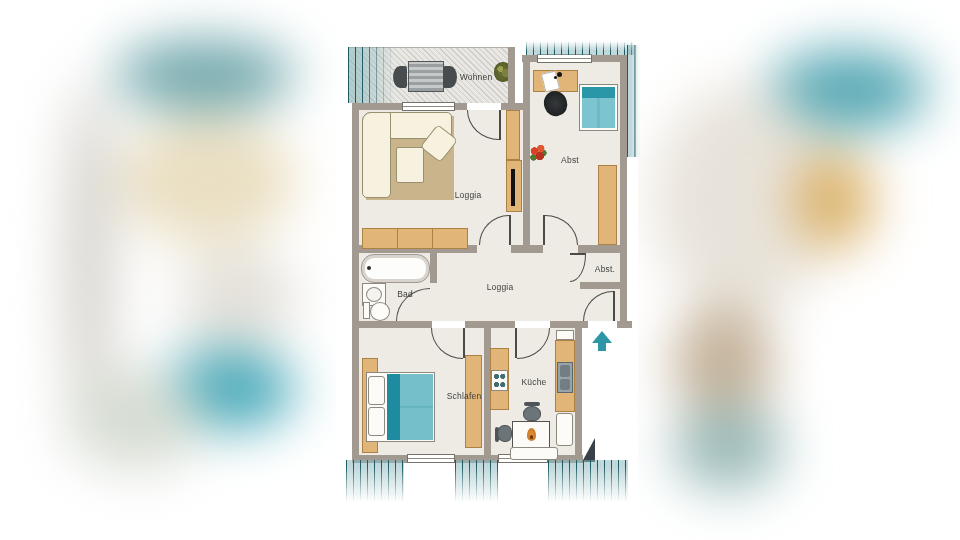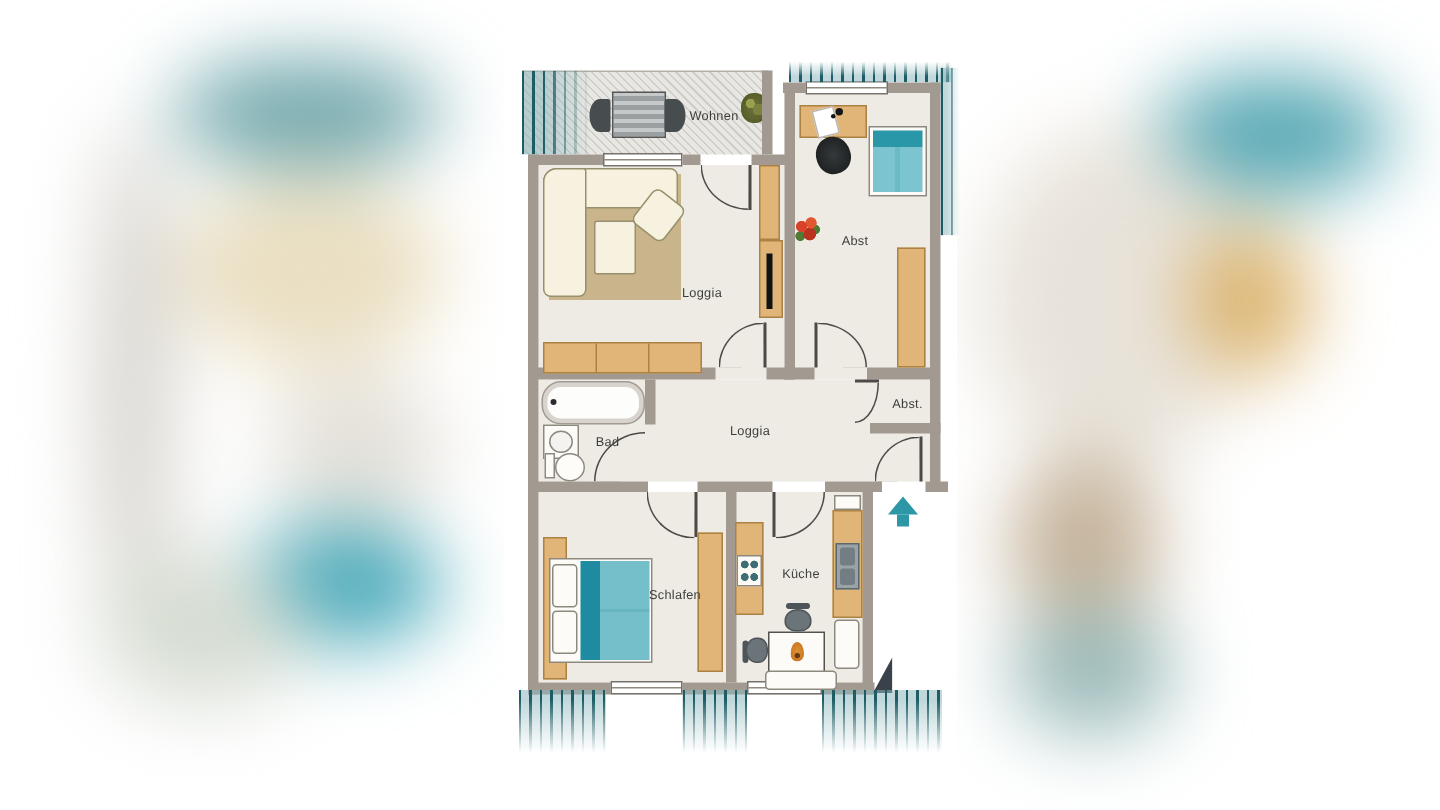--- a/index.html
+++ b/index.html
@@ -159,21 +159,21 @@
     <div class="rlabel" style="left:132px;top:242px;width:44px;">Loggia</div>
     <div class="rlabel" style="left:238px;top:224px;width:42px;">Abst.</div>
 
     <div class="wood" style="left:16px;top:318px;width:16px;height:95px;"></div>
     <div class="whitef" style="left:20px;top:332px;width:69px;height:70px;"></div>
     <div class="whitef" style="left:22px;top:336px;width:17px;height:29px;border-radius:3px;"></div>
     <div class="whitef" style="left:22px;top:367px;width:17px;height:29px;border-radius:3px;"></div>
     <div class="abs" style="left:41px;top:334px;width:13px;height:66px;background:#1f8ba0;"></div>
     <div class="abs" style="left:54px;top:334px;width:33px;height:66px;background:linear-gradient(180deg,#74bfca 0 48%,#67b5c1 48% 52%,#74bfca 52%);"></div>
     <div class="wood" style="left:119px;top:315px;width:17px;height:93px;"></div>
-    <div class="rlabel" style="left:76px;top:351px;width:56px;">Schlafen</div>
+    <div class="rlabel" style="left:90px;top:351px;width:56px;">Schlafen</div>
 
     <div class="wood" style="left:144px;top:308px;width:19px;height:62px;"></div>
     <div class="abs" style="left:145px;top:330px;width:17px;height:21px;background:radial-gradient(circle at 30% 28%,#3e6d73 2.4px,transparent 2.8px),radial-gradient(circle at 72% 28%,#3e6d73 2.4px,transparent 2.8px),radial-gradient(circle at 30% 72%,#3e6d73 2.4px,transparent 2.8px),radial-gradient(circle at 72% 72%,#3e6d73 2.4px,transparent 2.8px),#fbfaf6;border:1px solid #8d897f;box-sizing:border-box;"></div>
     <div class="whitef" style="left:210px;top:290px;width:18px;height:10px;"></div>
     <div class="wood" style="left:209px;top:300px;width:20px;height:72px;"></div>
     <div class="abs" style="left:211px;top:322px;width:16px;height:31px;background:#9aa4a8;border:1px solid #5d686d;box-sizing:border-box;">
       <div class="abs" style="left:2px;top:2px;width:10px;height:12px;background:#727e83;border-radius:2px;"></div>
       <div class="abs" style="left:2px;top:16px;width:10px;height:11px;background:#727e83;border-radius:2px;"></div>
     </div>
     <div class="whitef" style="left:166px;top:381px;width:38px;height:29px;border-color:#55524e;"></div>

